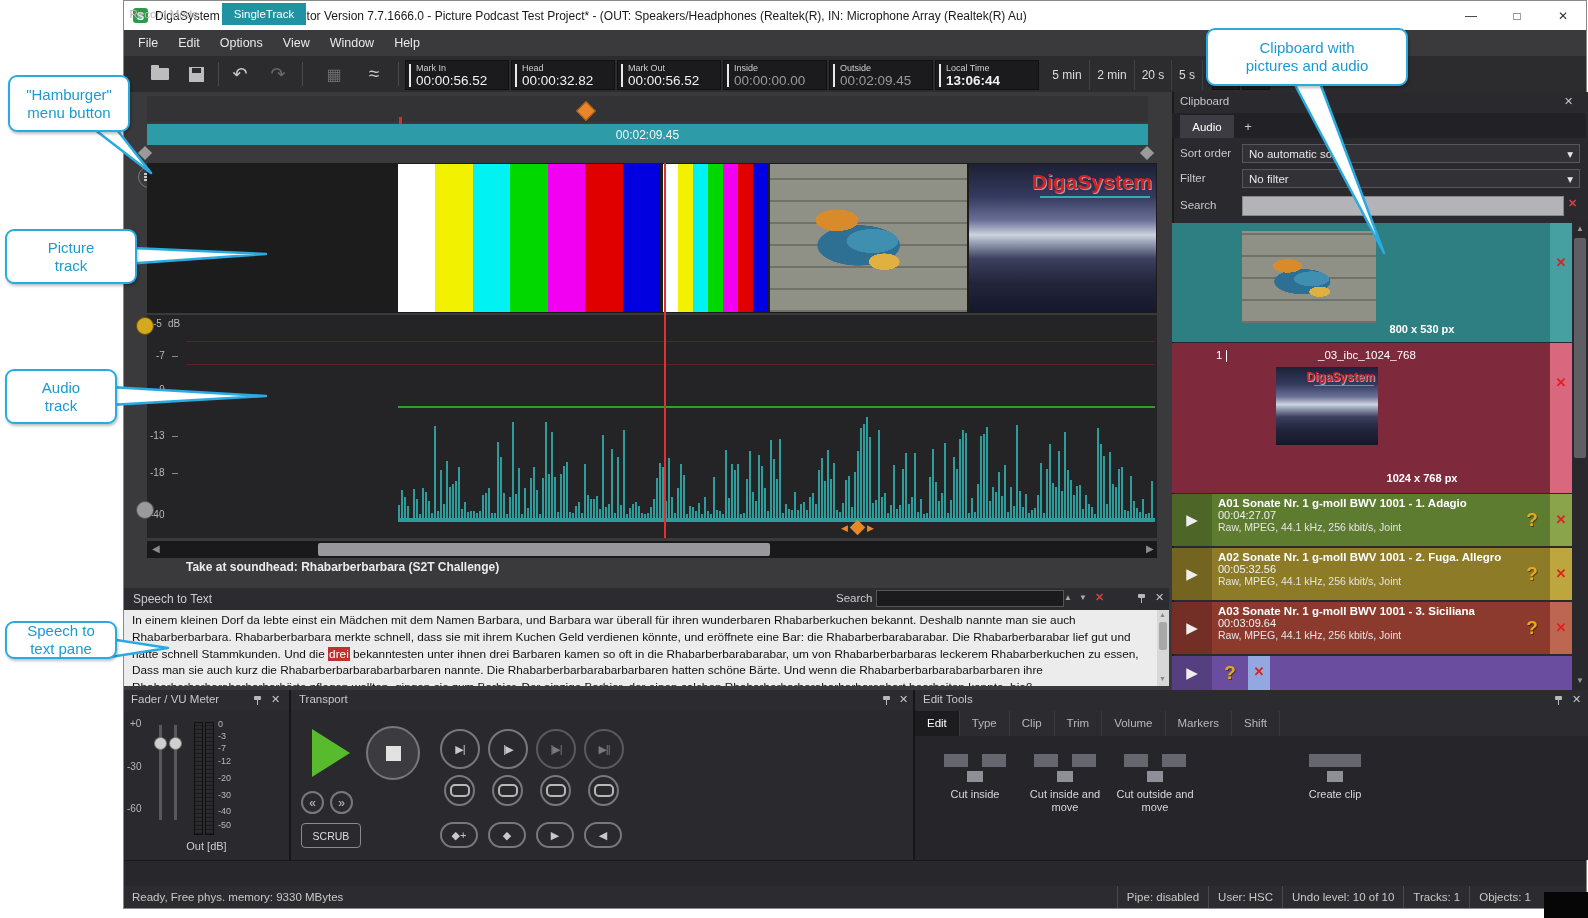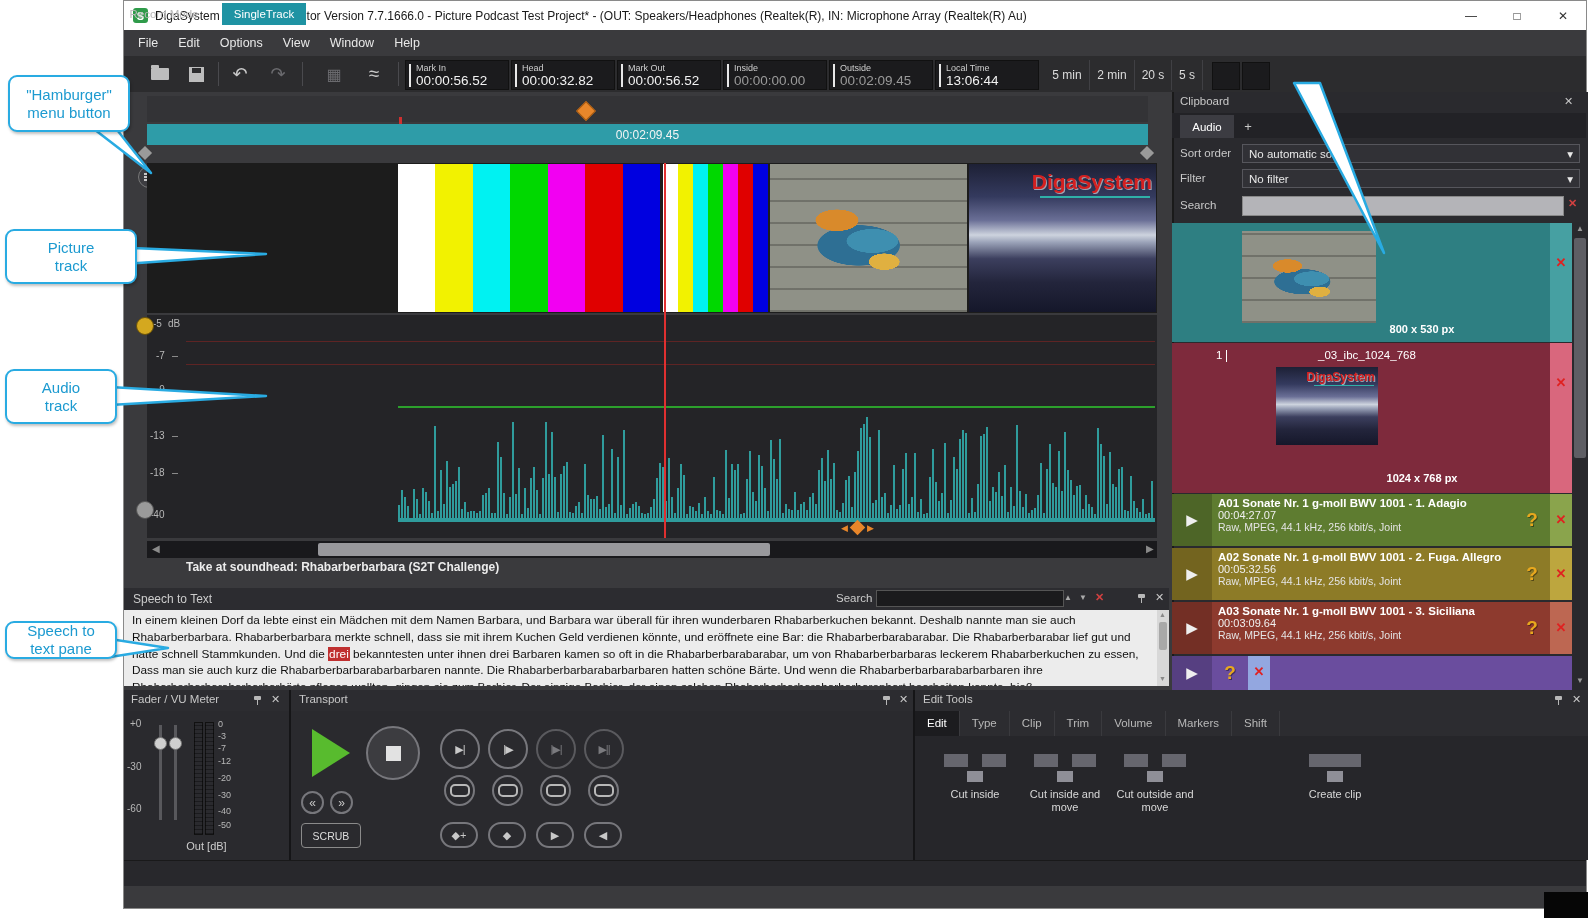--- a/index.html
+++ b/index.html
@@ -225,21 +225,21 @@
     <div class="tf-value">00:00:00.00</div>
   </div>
   <div class="tfield" style="left:829px">
     <div class="tf-tick"></div>
     <div class="tf-label">Outside</div>
     <div class="tf-value">00:02:09.45</div>
   </div>
   <div class="tfield" style="left:935px">
     <div class="tf-tick"></div>
     <div class="tf-label">Local Time</div>
-    <div class="tf-value bright" style="font-weight:normal">13:06:44</div>
+    <div class="tf-value bright" style="font-weight:bold">13:06:44</div>
   </div>
   <div class="zbtn" style="left:1045px;width:44px">5 min</div>
   <div class="zbtn" style="left:1090px;width:44px">2 min</div>
   <div class="zbtn" style="left:1135px;width:36px">20 s</div>
   <div class="zbtn" style="left:1172px;width:30px">5 s</div>
   <div class="emptybox" style="left:1212px"></div>
   <div class="emptybox" style="left:1242px"></div>
 
   
   <div id="ruler"></div>
@@ -712,20 +712,30 @@
         <i class="et-l"></i>
         <i class="et-m"></i>
       </div>
     <div class="etlabel">Create clip</div>
   </div>
 
   
   <div id="tabsbar"></div>
   <div class="btab" style="left:120px;width:88px;color:#b8b8b8">Record Mode</div>
   <div class="btab" style="left:222px;width:84px;background:#1f93a3;color:#fff">SingleTrack</div>
+  <div id="statusbar">
+    <span class="abs" style="left:8px;line-height:22px">Ready, Free phys. memory: 9330 MBytes</span>
+    <div class="abs" style="right:46px;top:0;display:flex">
+      <span class="stseg">Pipe: disabled</span>
+      <span class="stseg">User: HSC</span>
+      <span class="stseg">Undo level: 10 of 10</span>
+      <span class="stseg">Tracks: 1</span>
+      <span class="stseg">Objects: 1</span>
+    </div>
+  </div>
   <div class="abs" style="left:1544px;top:892px;width:44px;height:26px;background:#060606;z-index:45"></div>
 
   
   <div id="cbpanel"></div>
   <span class="abs" style="left:1180px;top:95px;font-size:11.5px;color:#c8c8c8">Clipboard</span>
   <span class="pin abs" style="left:1544px;top:97px"></span>
   <span class="abs hdrx" style="left:1564px;top:95px">✕</span>
   <div class="abs" style="left:1172px;top:113px;width:414px;height:25px;background:#222226"></div>
   <div class="abs ctr" style="left:1180px;top:115px;width:54px;height:23px;background:#3c3c42;color:#fff;font-size:11.5px">Audio</div>
   <div class="abs ctr" style="left:1236px;top:115px;width:24px;height:23px;color:#c8c8c8;font-size:13px">+</div>
@@ -851,14 +861,16 @@
 
   
   <div class="callout" style="left:8px;top:75px;width:122px;height:57px">"Hamburger"
 menu button</div>
   <div class="callout" style="left:5px;top:229px;width:132px;height:55px">Picture
 track</div>
   <div class="callout" style="left:5px;top:369px;width:112px;height:55px">Audio
 track</div>
   <div class="callout" style="left:5px;top:621px;width:112px;height:38px">Speech to
 text pane</div>
+  <div class="callout" style="left:1206px;top:28px;width:202px;height:58px">Clipboard with
+pictures and audio</div>
 
 </div>
 
 </body></html>

